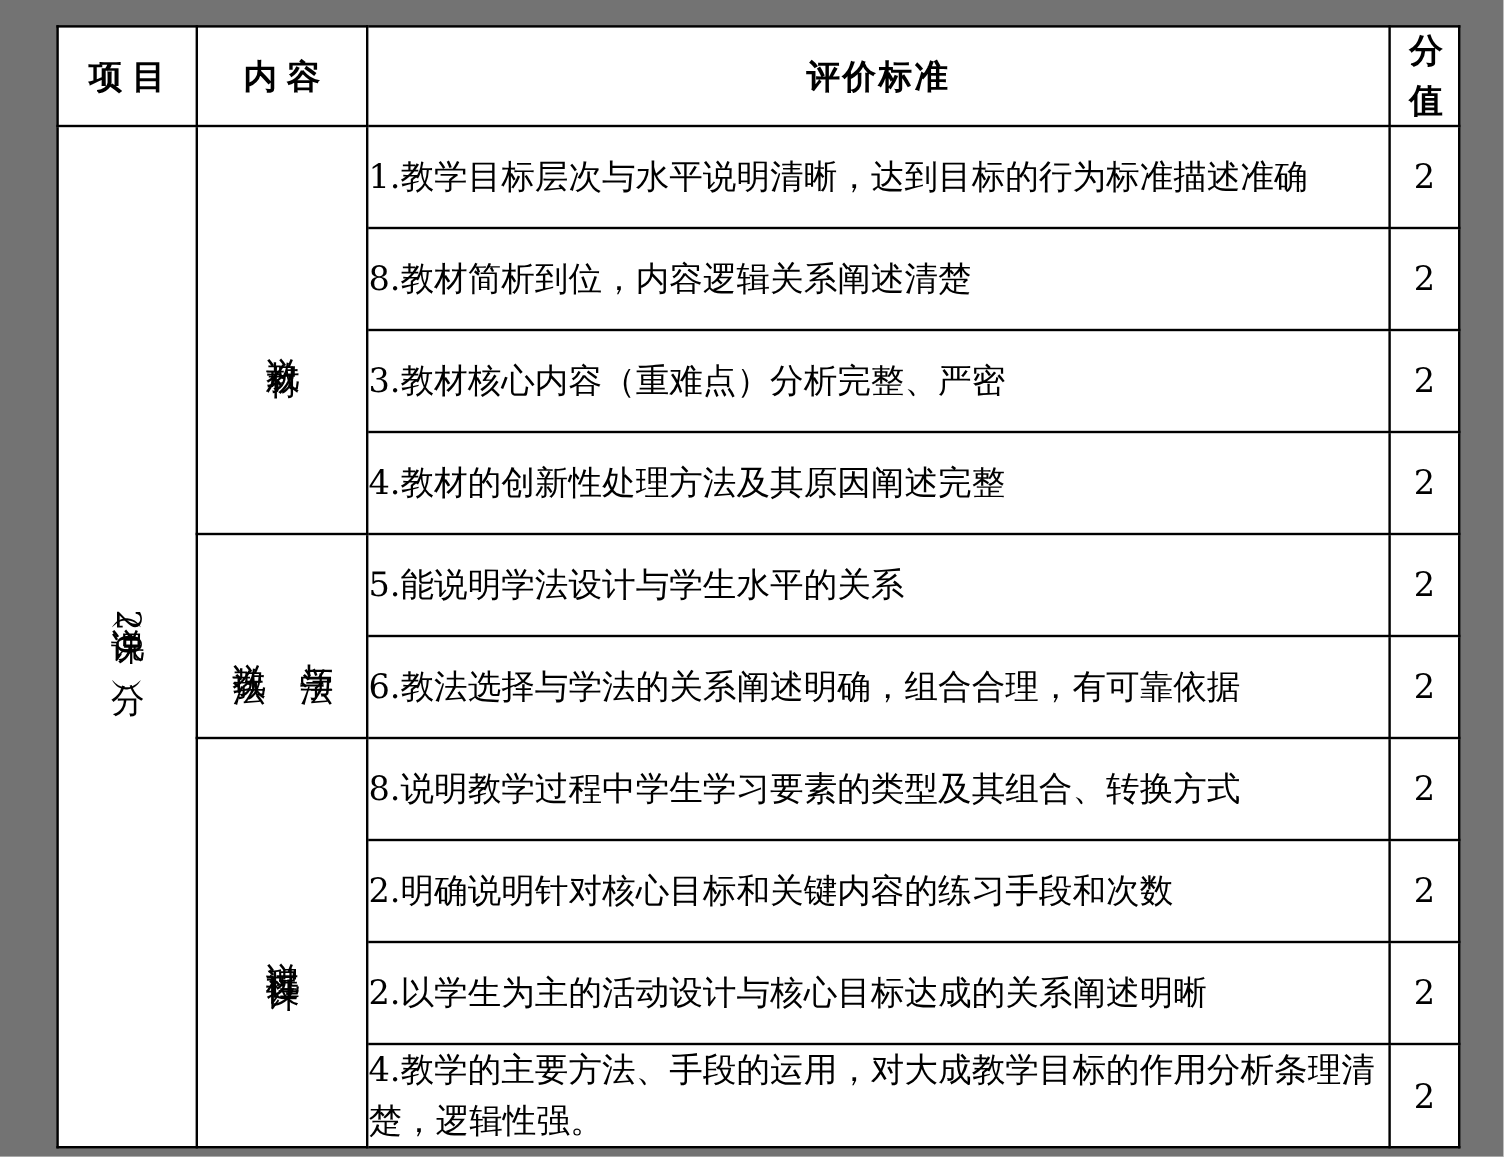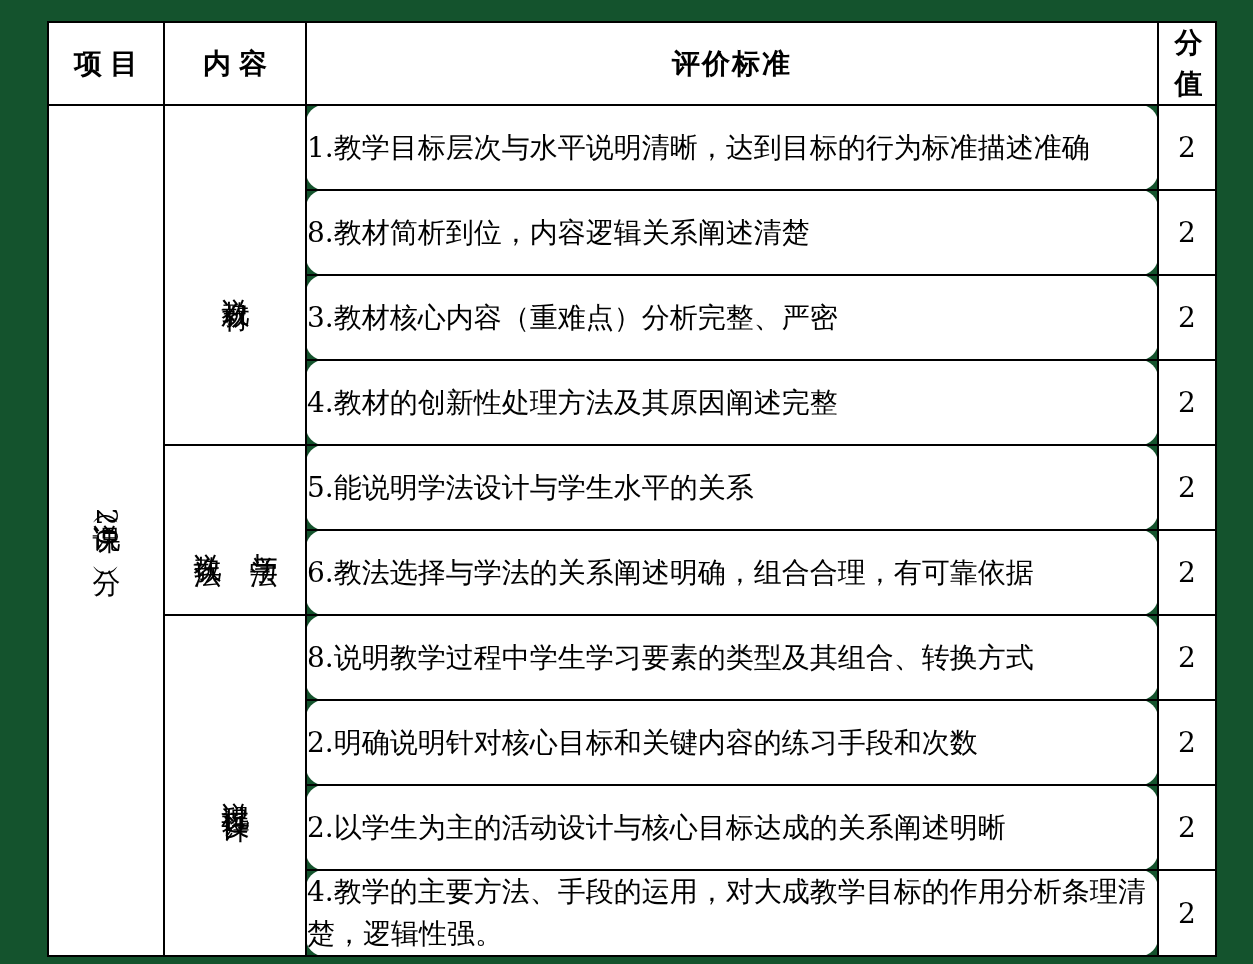--- a/index.html
+++ b/index.html
@@ -8,21 +8,21 @@
     background: #ffffff;
     width: 1253px;
     height: 964px;
     font-family: "DejaVu Serif", "Liberation Serif", serif;
     color: #000000;
   }
   .sheet {
     position: relative;
     width: 1253px;
     height: 964px;
-    background: #14532d;
+    background: #737373;
     overflow: hidden;
   }
   table.rubric {
     position: absolute;
     left: 47px;
     top: 21px;
     width: 1168px;
     border-collapse: collapse;
     table-layout: fixed;
   }
@@ -48,21 +48,20 @@
     margin: 0 auto;
     line-height: 1.45;
     letter-spacing: 0;
     text-align: right;
     word-break: break-all;
   }
   td.criteria-cell {
     text-align: left;
     padding: 4px 10px 4px 13px;
     line-height: 1.5;
-    border-radius: 18px;
   }
   td.score-cell { text-align: center; }
   td.v-cell { text-align: center; }
   .vtext {
     display: inline-block;
     writing-mode: vertical-rl;
     text-orientation: mixed;
     letter-spacing: 3px;
     line-height: 1.15;
     white-space: nowrap;

